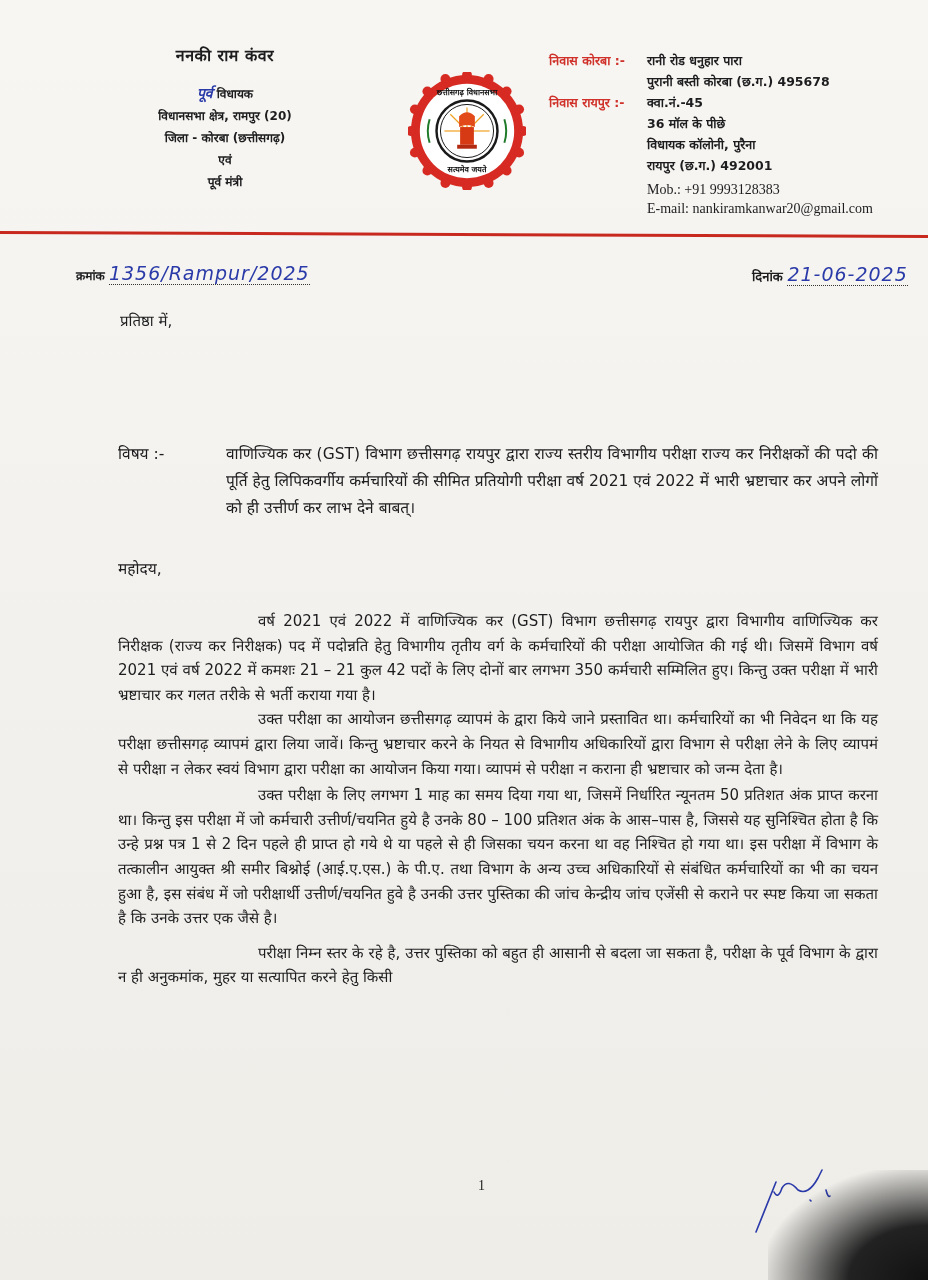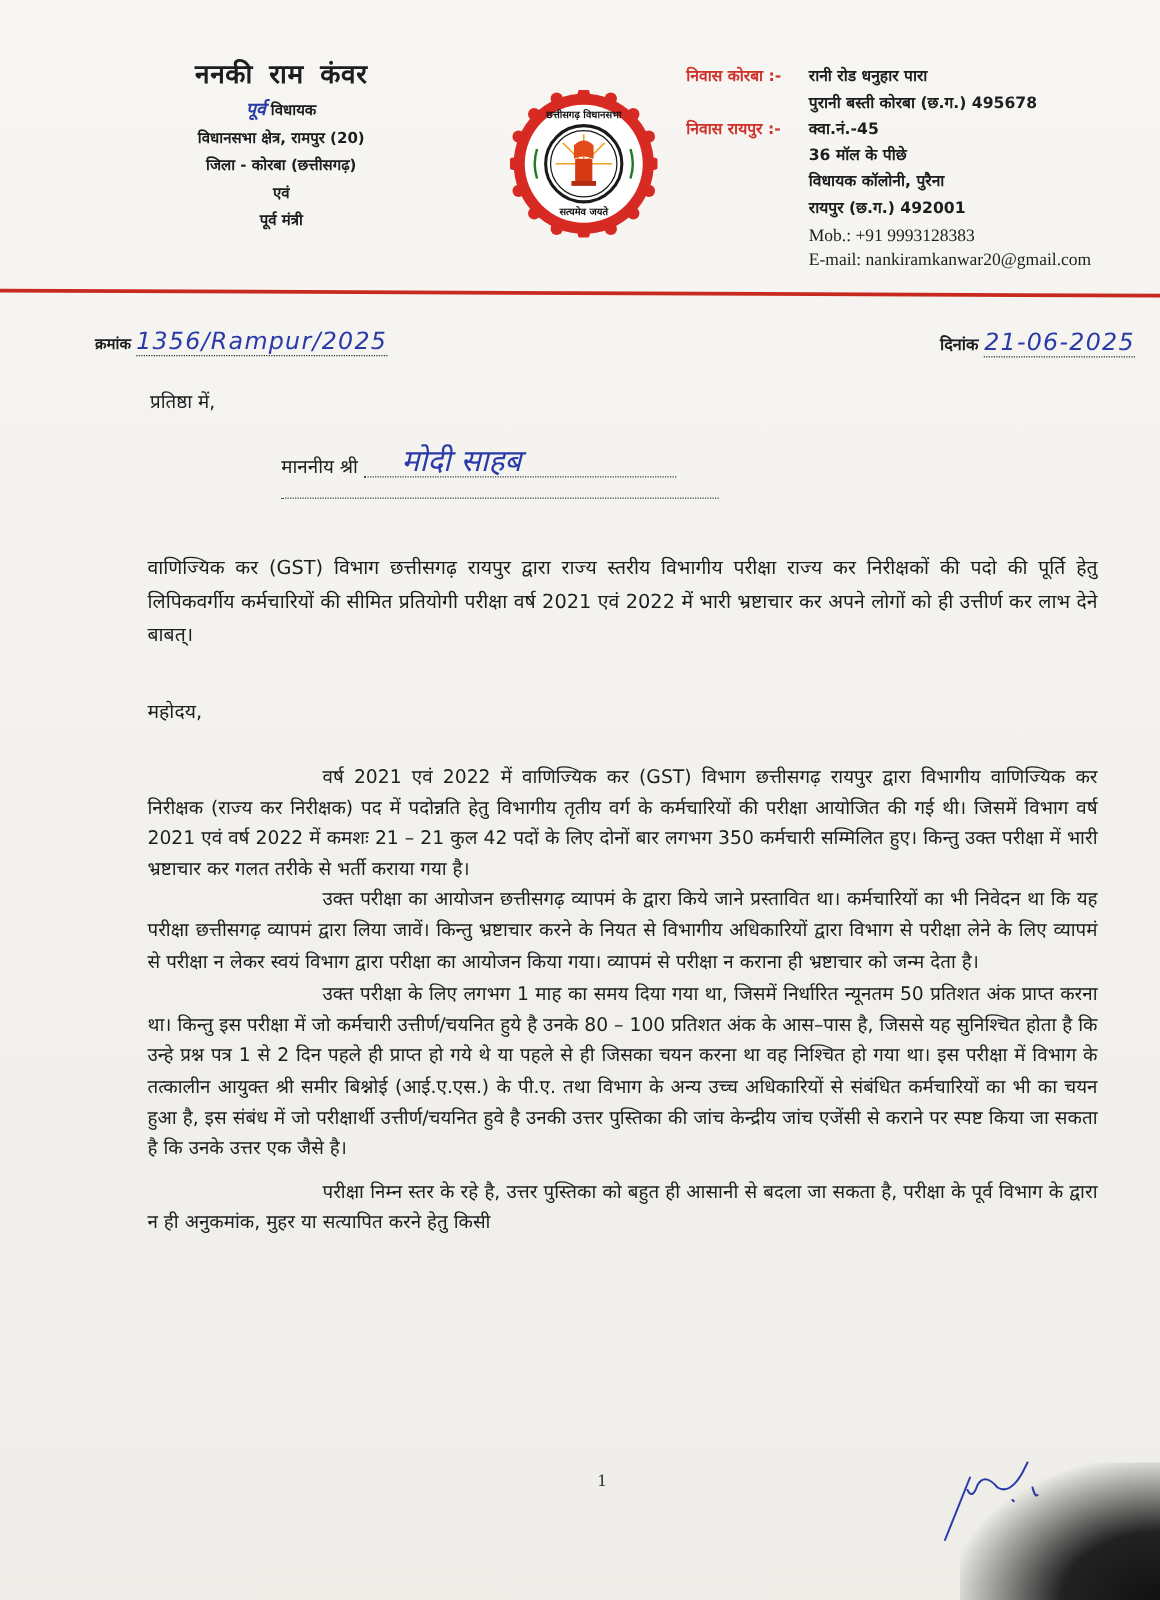--- a/index.html
+++ b/index.html
@@ -9,21 +9,21 @@
     font-family:"DejaVu Sans", sans-serif;
     color:#1d1d1f;
     position:relative;
   }
   .page { position:absolute; inset:0; background:linear-gradient(180deg,#f7f6f2 0%,#f1f0ec 60%,#eeede8 100%); }
   .shadow-corner { position:absolute; right:0; bottom:0; width:160px; height:110px;
     background:radial-gradient(ellipse at 100% 100%, #111 0%, #222 35%, rgba(40,40,40,0.5) 55%, rgba(0,0,0,0) 75%); }
 
   
   .lh-left { position:absolute; left:100px; top:44px; width:250px; text-align:center; font-weight:bold; }
-  .lh-name { font-size:21px; letter-spacing:0.5px; margin-bottom:4px;font-family:Liberation Mono, monospace; }
+  .lh-name { font-size:16px; letter-spacing:0.5px; margin-bottom:16px; }
   .lh-line { font-size:12px; line-height:22px; }
   .lh-purv { font-size:14px; color:#2a3aa8; font-style:italic; font-weight:bold; margin-right:4px; }
 
   
   .emblem { position:absolute; left:408px; top:72px; width:118px; height:118px; }
 
   
   .lh-right { position:absolute; left:549px; top:50px; font-weight:bold; font-size:12.5px; line-height:21px; }
   .lh-row { display:flex; }
   .lh-label { color:#d0312a; width:98px; white-space:nowrap; }
@@ -144,27 +144,23 @@
     <span class="hand dotted">1356/Rampur/2025</span>
   </div>
 
   <div class="date">
     <span>दिनांक</span>
     <span class="hand dotted">21-06-2025</span>
   </div>
 
   <div class="to">प्रतिष्ठा में,</div>
 
-  <div class="addressee">
-    <span>माननीय श्री</span>
-    <span class="line1"><span>मोदी साहब</span></span>
-    <div class="line2"></div>
-  </div>
 
   <div class="subject">
+    <div class="subject-label">विषय :-</div>
     <div class="subject-text">वाणिज्यिक कर (GST) विभाग छत्तीसगढ़ रायपुर द्वारा राज्य स्तरीय विभागीय परीक्षा राज्य कर निरीक्षकों की पदो की पूर्ति हेतु लिपिकवर्गीय कर्मचारियों की सीमित प्रतियोगी परीक्षा वर्ष 2021 एवं 2022 में भारी भ्रष्टाचार कर अपने लोगों को ही उत्तीर्ण कर लाभ देने बाबत्।</div>
   </div>
 
   <div class="salutation">महोदय,</div>
 
   <div class="body">
     <p class="p1">वर्ष 2021 एवं 2022 में वाणिज्यिक कर (GST) विभाग छत्तीसगढ़ रायपुर द्वारा विभागीय वाणिज्यिक कर निरीक्षक (राज्य कर निरीक्षक) पद में पदोन्नति हेतु विभागीय तृतीय वर्ग के कर्मचारियों की परीक्षा आयोजित की गई थी। जिसमें विभाग वर्ष 2021 एवं वर्ष 2022 में कमशः 21 – 21 कुल 42 पदों के लिए दोनों बार लगभग 350 कर्मचारी सम्मिलित हुए। किन्तु उक्त परीक्षा में भारी भ्रष्टाचार कर गलत तरीके से भर्ती कराया गया है।</p>
     <p class="p2">उक्त परीक्षा का आयोजन छत्तीसगढ़ व्यापमं के द्वारा किये जाने प्रस्तावित था। कर्मचारियों का भी निवेदन था कि यह परीक्षा छत्तीसगढ़ व्यापमं द्वारा लिया जावें। किन्तु भ्रष्टाचार करने के नियत से विभागीय अधिकारियों द्वारा विभाग से परीक्षा लेने के लिए व्यापमं से परीक्षा न लेकर स्वयं विभाग द्वारा परीक्षा का आयोजन किया गया। व्यापमं से परीक्षा न कराना ही भ्रष्टाचार को जन्म देता है।</p>
     <p class="p3">उक्त परीक्षा के लिए लगभग 1 माह का समय दिया गया था, जिसमें निर्धारित न्यूनतम 50 प्रतिशत अंक प्राप्त करना था। किन्तु इस परीक्षा में जो कर्मचारी उत्तीर्ण/चयनित हुये है उनके 80 – 100 प्रतिशत अंक के आस–पास है, जिससे यह सुनिश्चित होता है कि उन्हे प्रश्न पत्र 1 से 2 दिन पहले ही प्राप्त हो गये थे या पहले से ही जिसका चयन करना था वह निश्चित हो गया था। इस परीक्षा में विभाग के तत्कालीन आयुक्त श्री समीर बिश्नोई (आई.ए.एस.) के पी.ए. तथा विभाग के अन्य उच्च अधिकारियों से संबंधित कर्मचारियों का भी का चयन हुआ है, इस संबंध में जो परीक्षार्थी उत्तीर्ण/चयनित हुवे है उनकी उत्तर पुस्तिका की जांच केन्द्रीय जांच एजेंसी से कराने पर स्पष्ट किया जा सकता है कि उनके उत्तर एक जैसे है।</p>
     <p class="p4">परीक्षा निम्न स्तर के रहे है, उत्तर पुस्तिका को बहुत ही आसानी से बदला जा सकता है, परीक्षा के पूर्व विभाग के द्वारा न ही अनुकमांक, मुहर या सत्यापित करने हेतु किसी</p>

